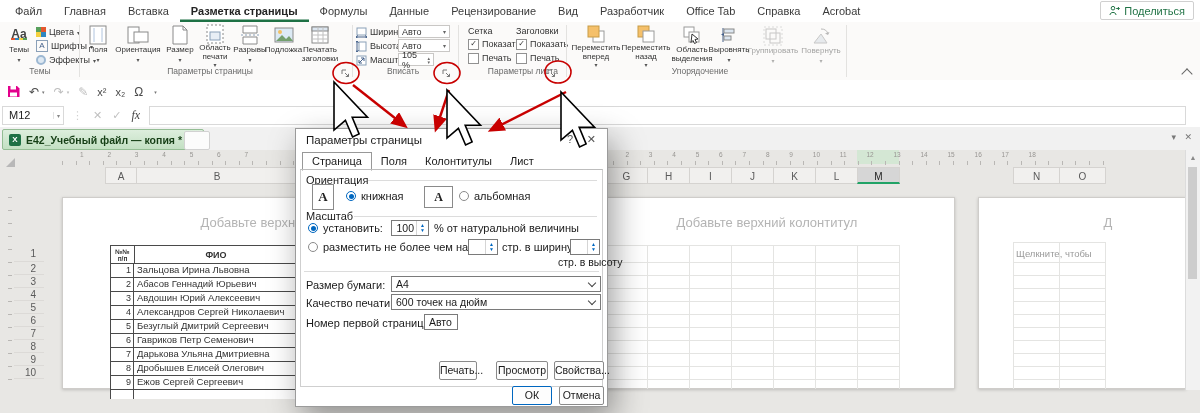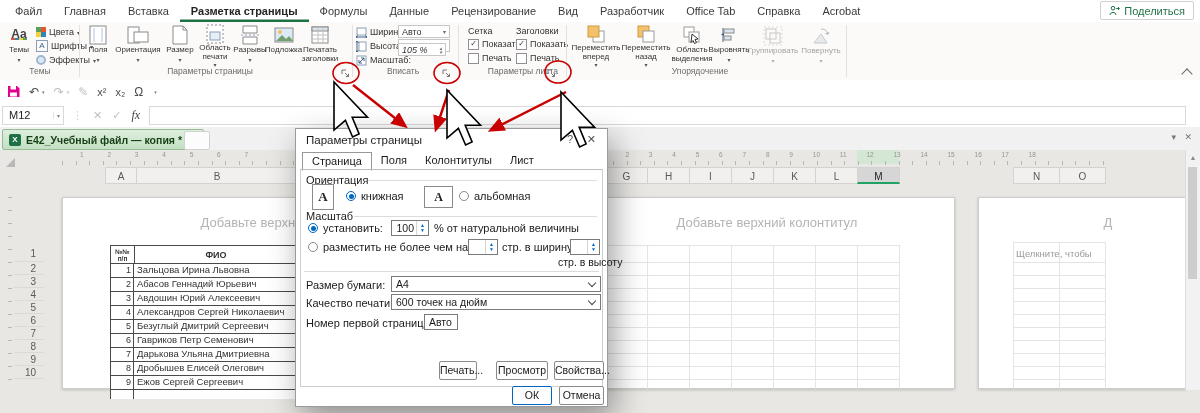--- a/index.html
+++ b/index.html
@@ -81,21 +81,21 @@
   
   .vsb{position:absolute;right:0;top:0;width:14px;height:240px;background:#f2f2f2;border-left:1px solid #dcdcdc;}
   .vsb .up{height:15px;text-align:center;font-size:7px;color:#8a8a8a;line-height:15px;}
   .vsb .thumb{position:absolute;left:2px;top:17px;width:9px;height:112px;background:#cdcdcd;}
 
   
   .dialog{position:absolute;left:295px;top:128px;width:313px;height:279px;background:#fff;border:1px solid #9b9b9b;box-shadow:6px 12px 30px rgba(0,0,0,.38);font-size:11px;color:#1a1a1a;box-sizing:border-box;}
   .dtitle{position:absolute;left:10px;top:5px;font-size:11.5px;color:#1a1a1a;}
   .dhelp{position:absolute;top:4px;right:34px;color:#555;font-size:11px;}
   .dclose{position:absolute;top:4px;right:11px;color:#555;font-size:11px;}
-  .dtabs{position:absolute;left:6px;top:23px;display:flex;}
+  .dtabs{position:absolute;left:6px;top:23px;display:flex;align-items:flex-end;}
   .dtab{padding:2px 9px 3px;font-size:11px;color:#1a1a1a;}
   .dtab.active{border:1px solid #989898;border-bottom:1px solid #fff;background:#fff;margin-bottom:-1px;}
   .pane{position:absolute;left:4px;right:4px;top:40px;height:216px;border:1px solid #cfcfcf;border-top:1px solid #bdbdbd;}
   .dlabel{position:absolute;font-size:11px;color:#1a1a1a;white-space:nowrap;}
   .grpline{position:absolute;height:1px;background:#dcdcdc;}
   .radio{position:absolute;width:10px;height:10px;border:1px solid #8a8a8a;border-radius:50%;background:#fff;box-sizing:border-box;}
   .radio.sel{border-color:#0067c0;}
   .radio.sel::after{content:"";position:absolute;left:1.5px;top:1.5px;width:5px;height:5px;border-radius:50%;background:#0067c0;}
   .oicon{position:absolute;border:1px solid #8a8a8a;background:#fff;display:flex;align-items:center;justify-content:center;font-family:"Liberation Serif",serif;font-weight:bold;color:#222;}
   .spin{position:absolute;border:1px solid #7a7a7a;background:#fff;display:flex;box-sizing:border-box;height:16px;}
@@ -269,21 +269,21 @@
       <span>Авто</span>
       <span class="cchev">▾</span>
     </div>
     <div class="smallrow" style="left:356px;top:32px;">
       <svg width="11" height="11" viewBox="0 0 11 11">
           <rect x="1" y="1" width="9" height="9" fill="#fff" stroke="#8aa0b8"></rect>
           <path d="M3 8 l5-5 M3 5 v3 h3 M8 6 v-3 h-3" stroke="#44608a" fill="none"></path>
         </svg>
       <span>Масштаб:</span>
     </div>
-    <div class="ctrl" style="position:absolute;left:398px;top:21px;width:48px;font-style:italic;">
+    <div class="ctrl" style="position:absolute;left:398px;top:31px;width:36px;">
       <span>105 %</span>
       <span class="cchev" style="font-size:5px;line-height:4px;">▴<br>▾</span>
     </div>
     <div class="grplabel" style="left:370px;width:66px;">Вписать</div>
     <div class="launcher" style="left:441px;">
       <svg width="11" height="11" viewBox="0 0 11 11">
           <path d="M2 2 h4 M2 2 v4" stroke="#777" fill="none"></path>
           <path d="M5 5 l3.5 3.5 M8.5 5.8 v2.7 h-2.7" stroke="#777" fill="none"></path>
         </svg>
     </div>

